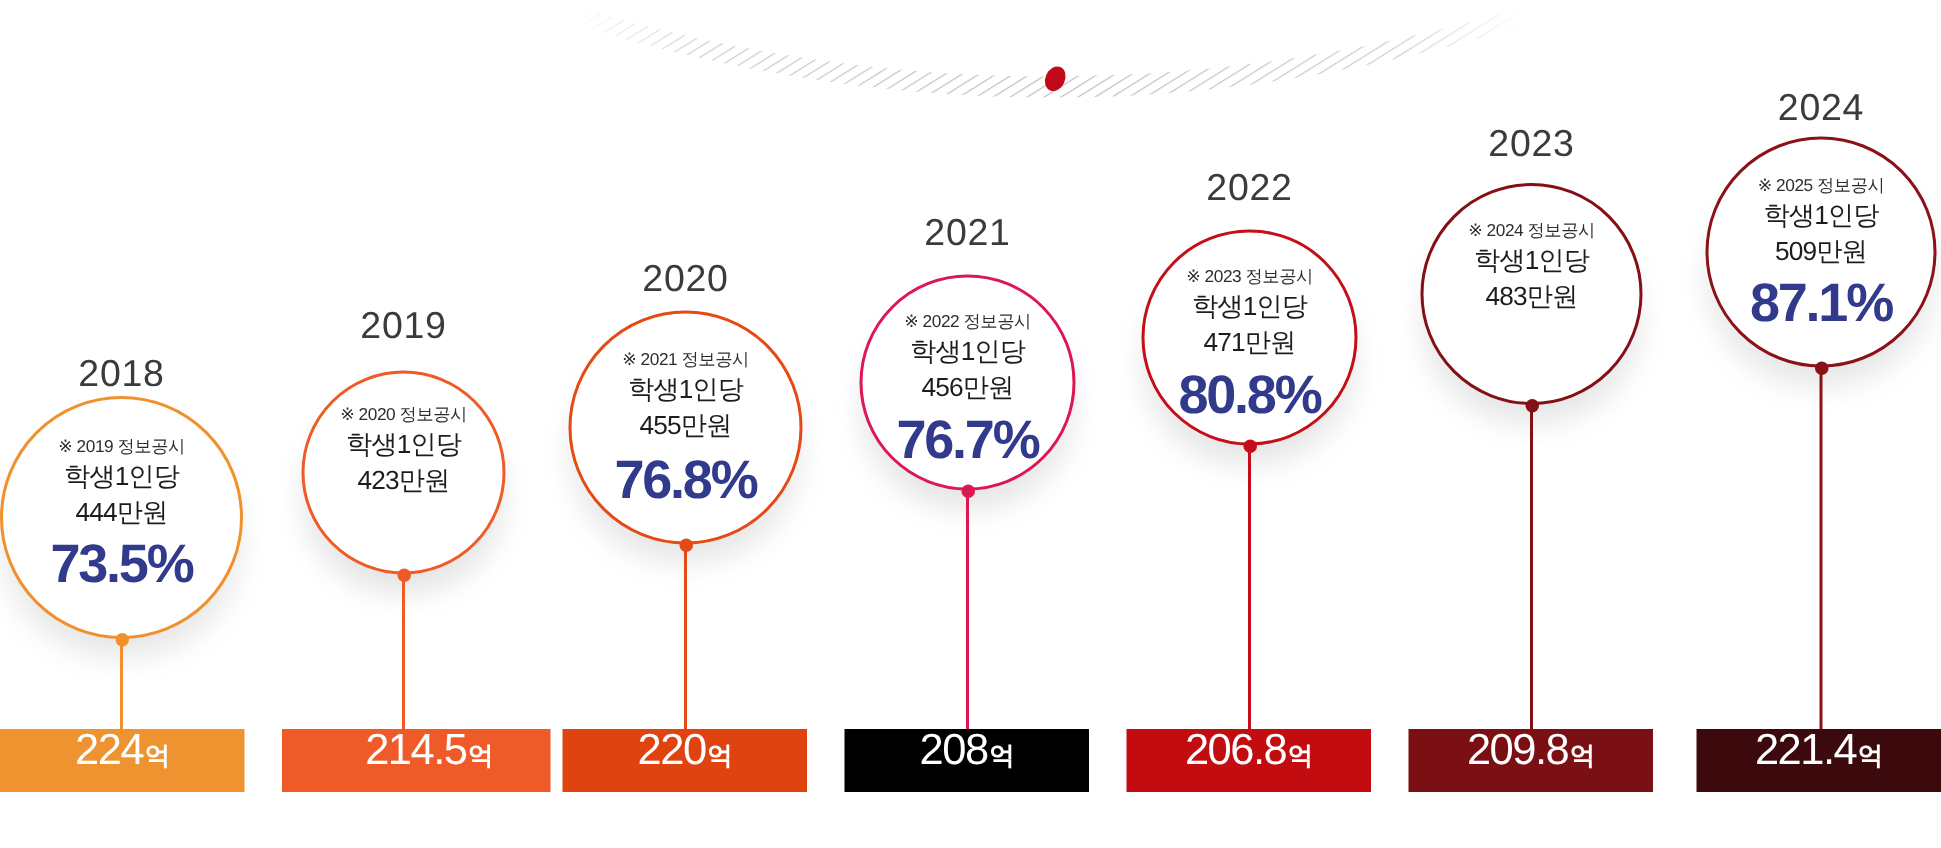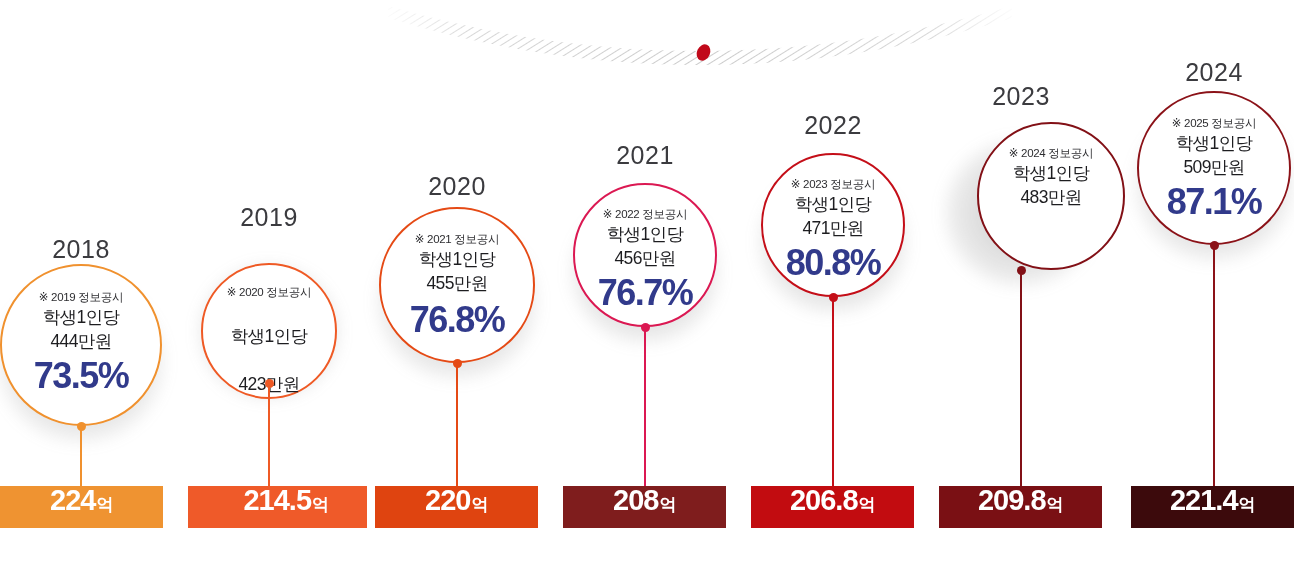--- a/index.html
+++ b/index.html
@@ -121,21 +121,21 @@
   
   .bar {
     position: absolute;
     height: 42px;
     display: flex;
     align-items: baseline;
     justify-content: center;
   }
   .bar-value {
     font-size: 29px;
-    font-weight: 700;
+    font-weight: 400;
     color: #ffffff;
     letter-spacing: -1px;
     line-height: 1;
   }
   .bar-unit {
     font-size: 17px;
     font-weight: 700;
     color: #ffffff;
     letter-spacing: -0.5px;
     line-height: 1;
@@ -179,21 +179,21 @@
       <div class="connector-dot" style="left: 76.5px; top: 422px; background: rgb(240, 145, 46);"></div>
       <div class="connector-line" style="left: 80px; top: 428px; height: 58px; background: rgb(240, 145, 46);"></div>
       <div class="bar" style="left: 0px; width: 163px; top: 486px; background: rgb(239, 147, 49);">
         <span class="bar-value">224</span>
         <span class="bar-unit">억</span>
       </div>
     </div>
     <div class="column" style="left: 0px; width: 1294px;">
       <div class="year-label" style="left: 189px; width: 160px; top: 203px;">2019</div>
       <div class="bubble-shadow" style="left: 193px; top: 259px; width: 152px; height: 146px;"></div>
-      <div class="bubble" style="left: 201px; top: 263px; width: 136px; height: 136px; border: 2px solid rgb(239, 90, 37); padding-top: 20.4px; gap: 24px;">
+      <div class="bubble" style="left: 201px; top: 247px; width: 136px; height: 136px; border: 2px solid rgb(239, 90, 37); padding-top: 20.4px;">
         <div class="bubble-note">※ 2020 정보공시</div>
         <div class="bubble-line1">학생1인당</div>
         <div class="bubble-line2">423만원</div>
       </div>
       <div class="connector-dot" style="left: 264.5px; top: 379px; background: rgb(239, 90, 37);"></div>
       <div class="connector-line" style="left: 268px; top: 385px; height: 101px; background: rgb(239, 90, 37);"></div>
       <div class="bar" style="left: 188px; width: 162px; top: 486px; background: rgb(239, 90, 41); padding-left: 17px;">
         <span class="bar-value">214.5</span>
         <span class="bar-unit">억</span>
       </div>
@@ -218,21 +218,21 @@
       <div class="year-label" style="left: 565px; width: 160px; top: 141px;">2021</div>
       <div class="bubble-shadow" style="left: 565px; top: 195px; width: 160px; height: 154px;"></div>
       <div class="bubble" style="left: 573px; top: 183px; width: 144px; height: 144px; border: 2px solid rgb(219, 24, 82); padding-top: 21.6px;">
         <div class="bubble-note">※ 2022 정보공시</div>
         <div class="bubble-line1">학생1인당</div>
         <div class="bubble-line2">456만원</div>
         <div class="bubble-percent" style="margin-top: 2px;">76.7%</div>
       </div>
       <div class="connector-dot" style="left: 640.5px; top: 323px; background: rgb(219, 24, 82);"></div>
       <div class="connector-line" style="left: 644px; top: 329px; height: 157px; background: rgb(219, 24, 82);"></div>
-      <div class="bar" style="left: 563px; width: 163px; top: 486px; background: #7f1d1d;">
+      <div class="bar" style="left: 563px; width: 163px; top: 486px; background: #000000;">
         <span class="bar-value">208</span>
         <span class="bar-unit">억</span>
       </div>
     </div>
     <div class="column" style="left: 0px; width: 1294px;">
       <div class="year-label" style="left: 753px; width: 160px; top: 111px;">2022</div>
       <div class="bubble-shadow" style="left: 753px; top: 165px; width: 160px; height: 154px;"></div>
       <div class="bubble" style="left: 761px; top: 153px; width: 144px; height: 144px; border: 2px solid rgb(196, 14, 24); padding-top: 21.6px;">
         <div class="bubble-note">※ 2023 정보공시</div>
         <div class="bubble-line1">학생1인당</div>
@@ -242,21 +242,21 @@
       <div class="connector-dot" style="left: 828.5px; top: 293px; background: rgb(196, 14, 24);"></div>
       <div class="connector-line" style="left: 832px; top: 299px; height: 187px; background: rgb(196, 14, 24);"></div>
       <div class="bar" style="left: 751px; width: 163px; top: 486px; background: rgb(194, 12, 16);">
         <span class="bar-value">206.8</span>
         <span class="bar-unit">억</span>
       </div>
     </div>
     <div class="column" style="left: 0px; width: 1294px;">
       <div class="year-label" style="left: 941px; width: 160px; top: 82px;">2023</div>
       <div class="bubble-shadow" style="left: 939px; top: 134px; width: 164px; height: 158px;"></div>
-      <div class="bubble" style="left: 977px; top: 122px; width: 148px; height: 148px; border: 2px solid rgb(130, 16, 22); padding-top: 22.2px;">
+      <div class="bubble" style="left: 947px; top: 122px; width: 148px; height: 148px; border: 2px solid rgb(130, 16, 22); padding-top: 22.2px;">
         <div class="bubble-note">※ 2024 정보공시</div>
         <div class="bubble-line1">학생1인당</div>
         <div class="bubble-line2">483만원</div>
       </div>
       <div class="connector-dot" style="left: 1016.5px; top: 266px; background: rgb(130, 16, 22);"></div>
       <div class="connector-line" style="left: 1020px; top: 272px; height: 214px; background: rgb(130, 16, 22);"></div>
       <div class="bar" style="left: 939px; width: 163px; top: 486px; background: rgb(122, 16, 20);">
         <span class="bar-value">209.8</span>
         <span class="bar-unit">억</span>
       </div>

